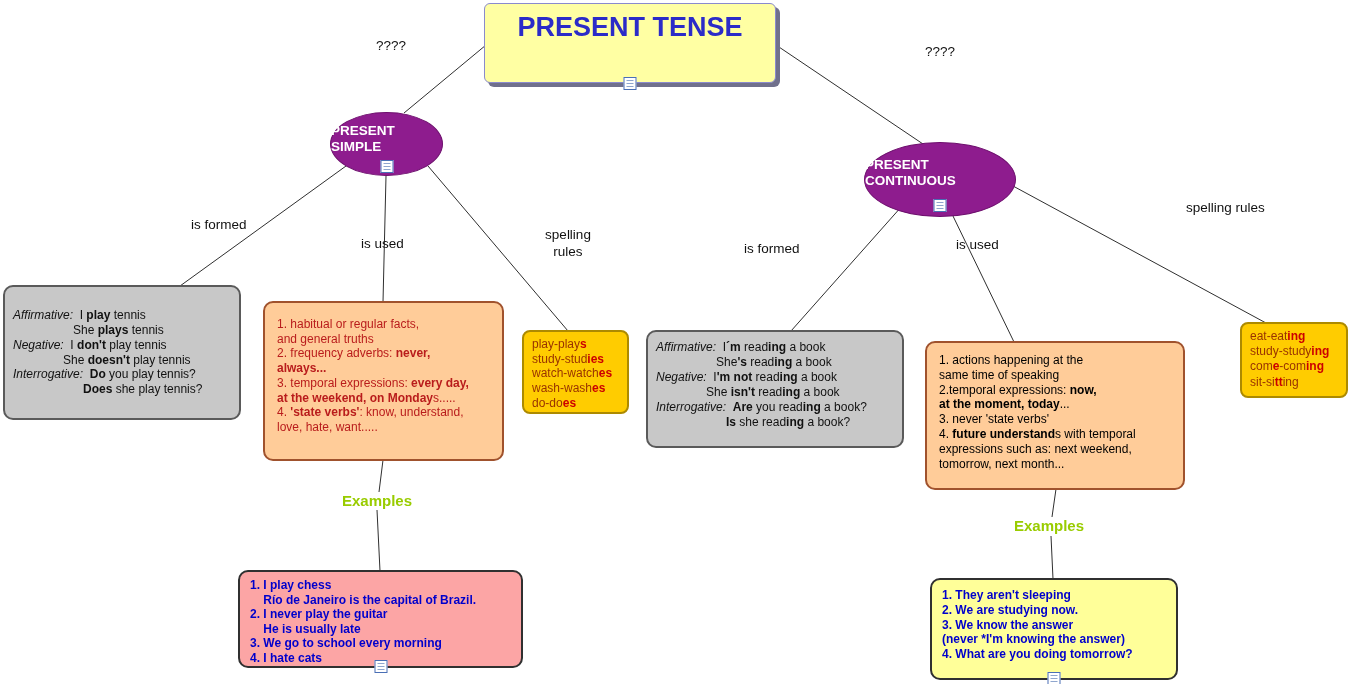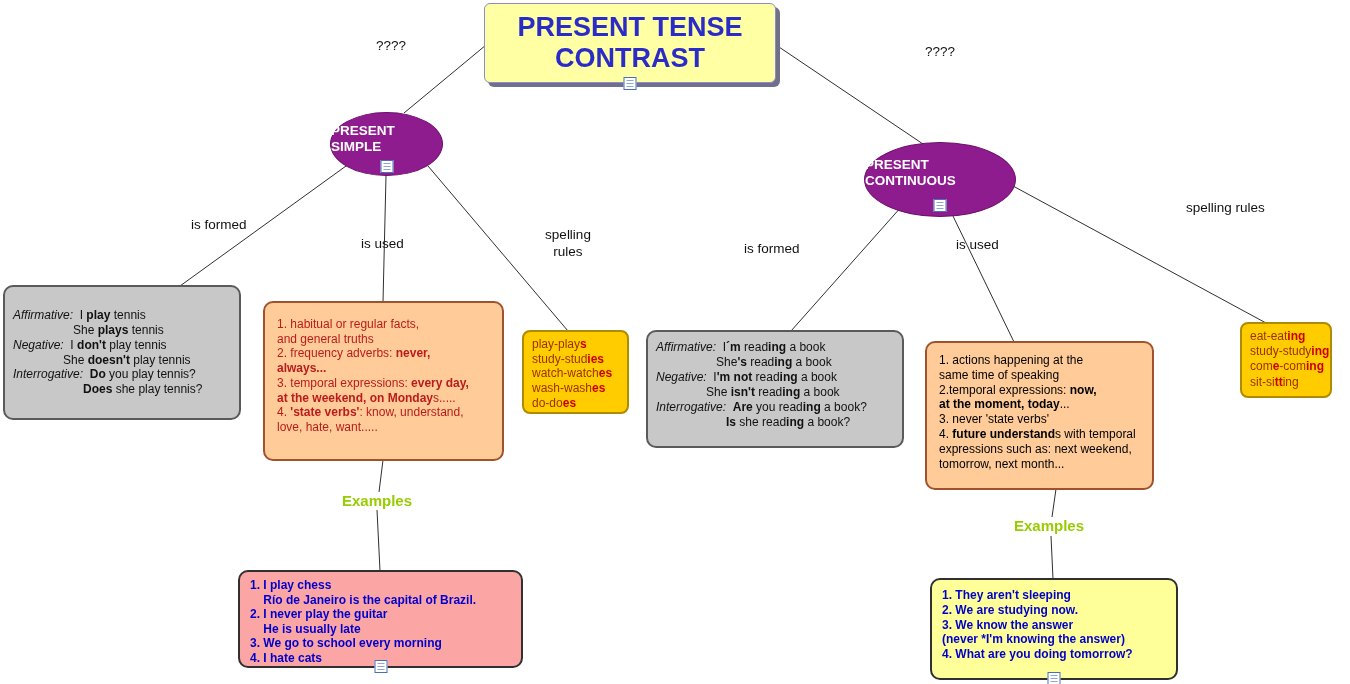--- a/index.html
+++ b/index.html
@@ -41,23 +41,23 @@
     justify-content:center;line-height:14.9px;}
   #box-ps-used{left:263px;top:301px;width:241px;height:160px;background:#FFCC99;
     border:2px solid #A0522D;padding:14px 10px 10px 12px;line-height:14.7px;color:#b91c1c;}
   #box-ps-spelling{left:522px;top:330px;width:107px;height:84px;background:#FFCC00;
     border:2px solid #AD8A00;border-radius:8px;padding:5px 8px;line-height:14.7px;color:#993300;}
   #box-ps-examples{left:238px;top:570px;width:285px;height:98px;background:#fca5a5;
     border:2px solid #303030;color:#0000CC;font-weight:bold;padding:6px 10px;line-height:14.6px;}
   #box-pc-formed{left:646px;top:330px;width:258px;height:118px;background:#C8C8C8;
     border:2px solid #5A5A5A;padding:8px;display:flex;flex-direction:column;
     justify-content:flex-start;line-height:14.9px;}
-  #box-pc-used{left:925px;top:341px;width:229px;height:149px;background:#FFCC99;
+  #box-pc-used{left:925px;top:341px;width:260px;height:149px;background:#FFCC99;
     border:2px solid #A0522D;padding:10px 10px 8px 12px;line-height:14.8px;color:#000;}
-  #box-pc-spelling{left:1240px;top:322px;width:92px;height:76px;background:#FFCC00;
+  #box-pc-spelling{left:1240px;top:322px;width:108px;height:76px;background:#FFCC00;
     border:2px solid #AD8A00;border-radius:8px;padding:5px 8px;line-height:15.2px;color:#993300;}
   #box-pc-examples{left:930px;top:578px;width:248px;height:102px;background:#FFFF99;
     border:2px solid #303030;color:#0000CC;font-weight:bold;padding:8px 10px;line-height:14.8px;}
 
   .box-gold .sb{color:#CC0000;}
 
   .res-icon{position:absolute;width:13px;height:13px;background:#fff;border:1px solid #4A6FB5;
     box-sizing:border-box;left:50%;transform:translateX(-50%);z-index:3;}
   .res-icon::before{content:"";position:absolute;left:2px;right:2px;top:2px;bottom:2px;
     background:repeating-linear-gradient(to bottom,#8FA6CE 0 1px,transparent 1px 3px);}
@@ -85,21 +85,20 @@
       <line x1="952" y1="214" x2="1014" y2="342"></line>
       <line x1="1013" y1="186" x2="1266" y2="323"></line>
       <line x1="1056" y1="489" x2="1052" y2="517"></line>
       <line x1="1051" y1="536" x2="1053" y2="579"></line>
     </g>
   </svg>
 
   <div class="title-box">
     <div>
         <div class="tl"><span>PRESENT TENSE</span></div>
-        <div class="tl"><span>CONTRAST</span></div>
       </div>
     <div class="res-icon"></div>
   </div>
 
   <div class="link-label" id="lbl-q-left">????</div>
   <div class="link-label" id="lbl-q-right">????</div>
 
   <div class="node node-ps">
     <div>
         <div class="tl"><span>PRESENT</span></div>

